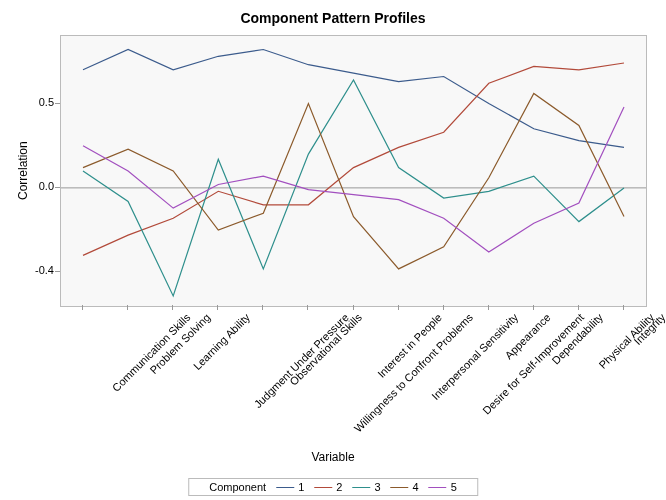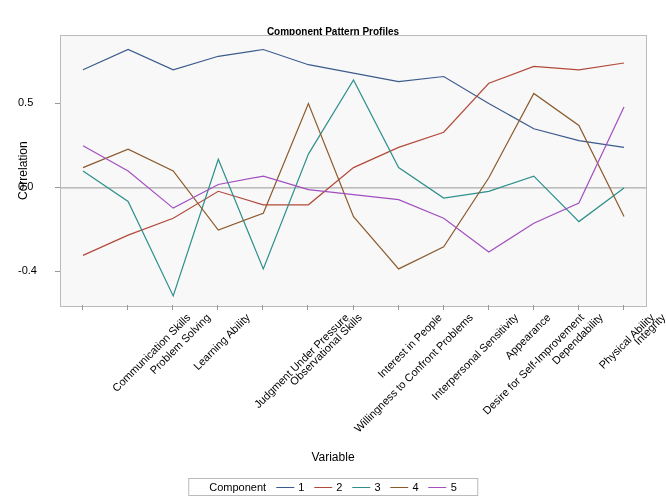--- a/index.html
+++ b/index.html
@@ -18,42 +18,42 @@
     height: 500px;
     box-sizing: border-box;
   }
   .title {
     position: absolute;
     top: 10px;
     left: 0;
     width: 100%;
     text-align: center;
     font-weight: bold;
-    font-size: 10px;
-    margin-top: 16px;
+    font-size: 14px;
   }
   .plot-area {
     position: absolute;
     border: 1px solid #bbb;
     background: #f8f8f8;
   }
   .ylabel {
     position: absolute;
     transform: rotate(-90deg);
     transform-origin: 0 0;
     font-size: 12px;
   }
   .xlabel {
     position: absolute;
     width: 100%;
     text-align: center;
     font-size: 12px;
   }
   .ytick {
     position: absolute;
+    text-align: right;
     font-size: 11px;
     width: 36px;
   }
   .xtick {
     position: absolute;
     font-size: 11px;
     white-space: nowrap;
     transform: rotate(-45deg);
     transform-origin: 100% 0%;
     text-align: right;

